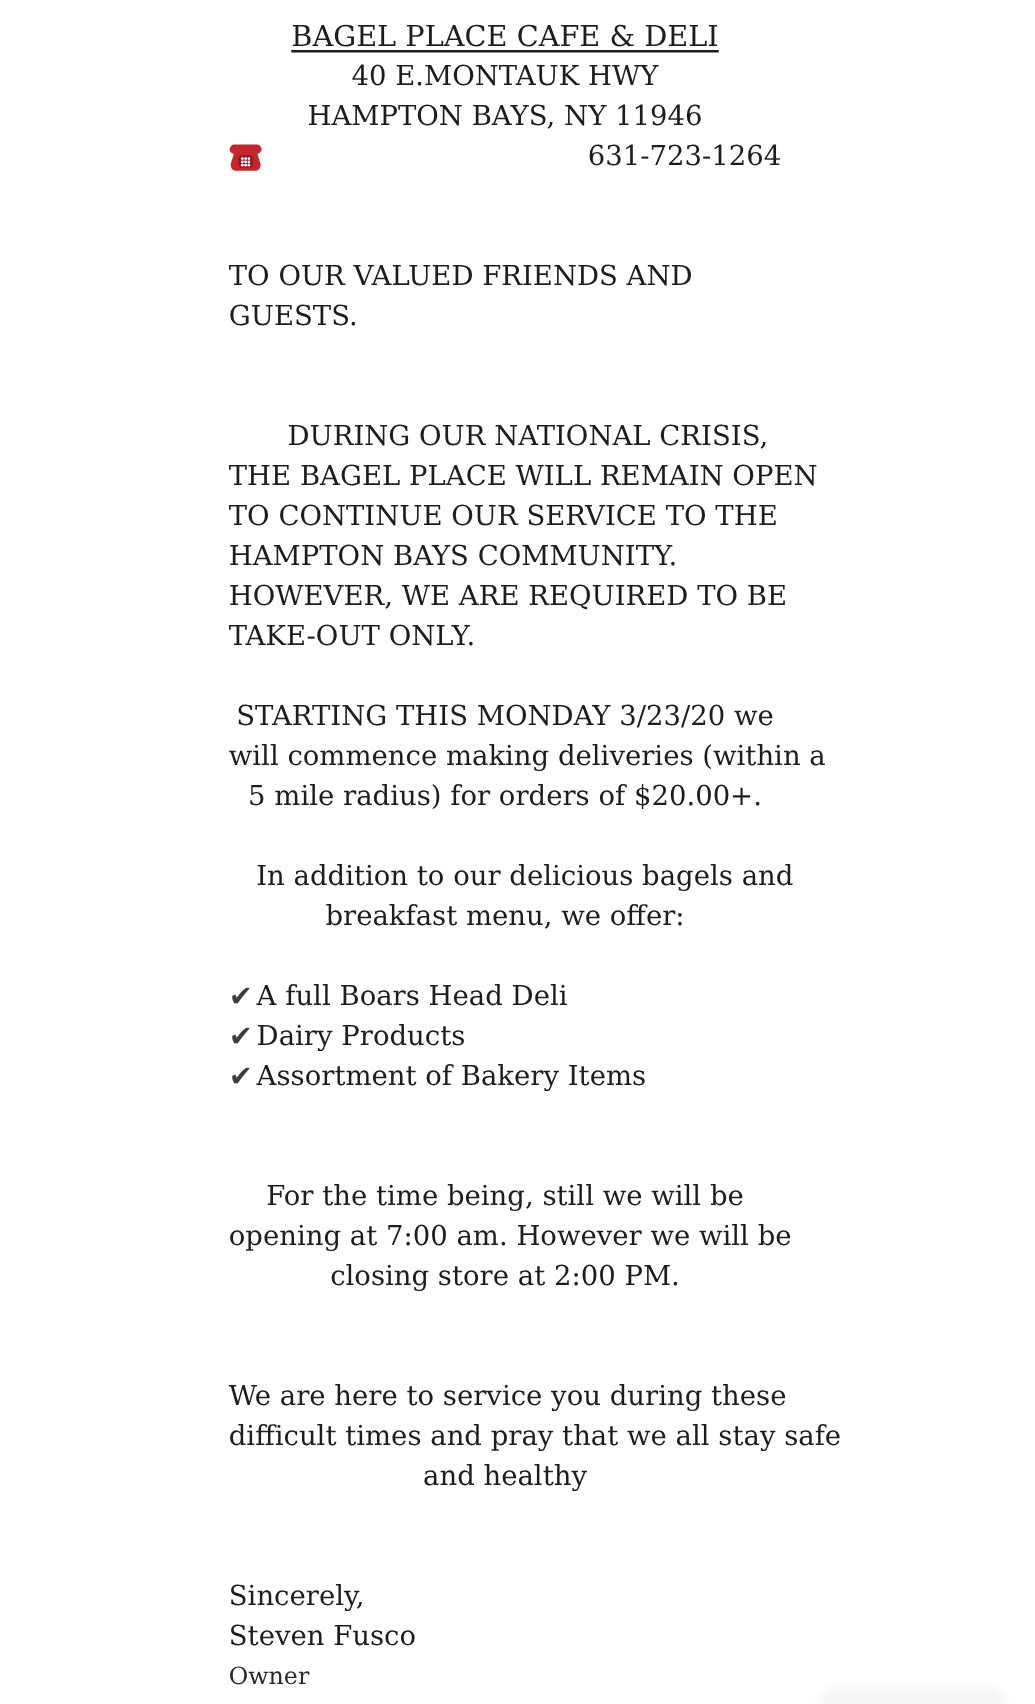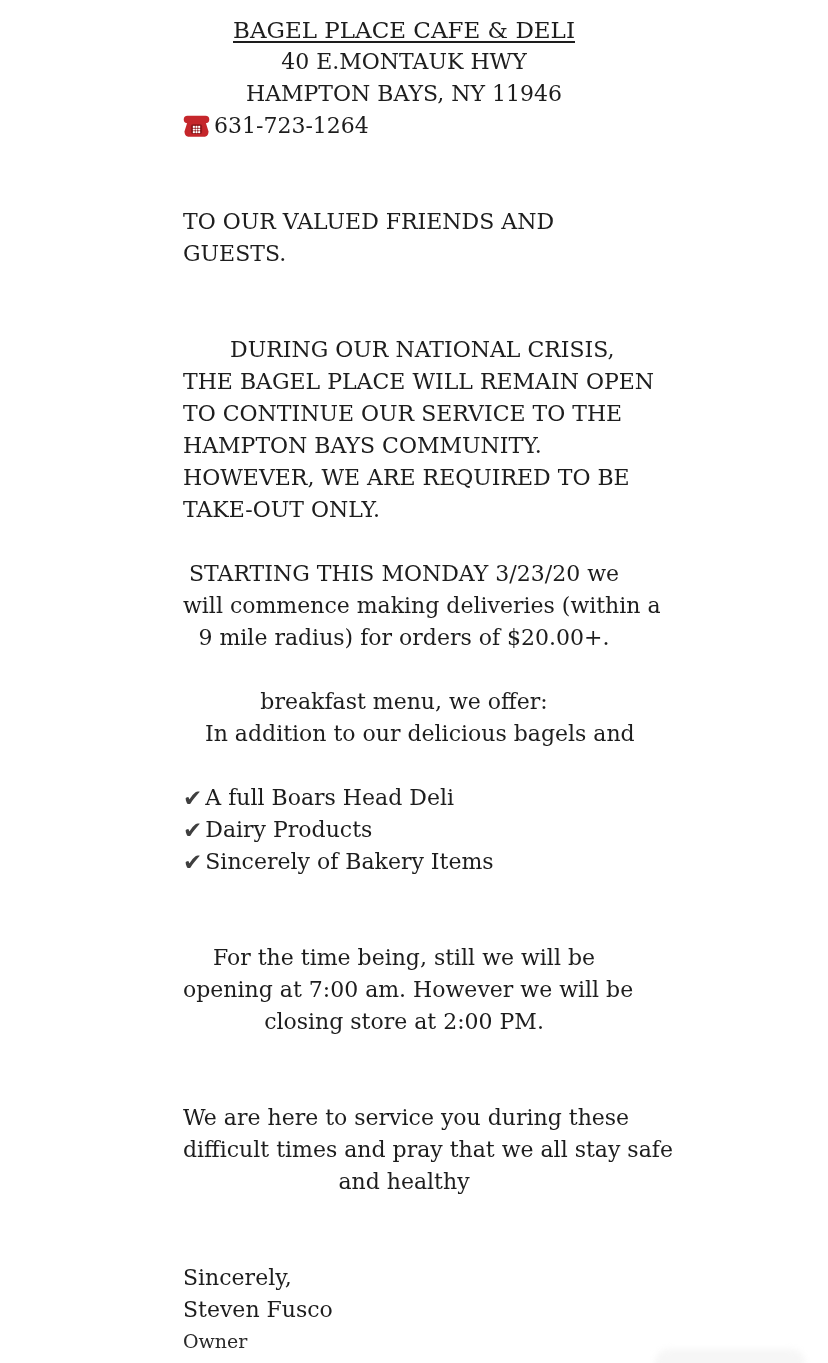--- a/index.html
+++ b/index.html
@@ -30,21 +30,21 @@
     text-decoration: underline;
     text-decoration-thickness: 2px;
     text-underline-offset: 3px;
   }
   .gap-1 { margin-top: 32px; text-align: center; }
   .gap-2 { margin-top: 64px; }
   .indent-lg { padding-left: 47px; margin-top: 12px; }
   .indent-sm { padding-left: 22px; }
   .phone-line {
     display: flex;
-    justify-content: flex-start;
+    justify-content: space-between;
     align-items: center;
     gap: 4px;
   }
   .phone-icon {
     display: inline-flex;
     align-items: center;
   }
   .check-row {
     display: flex;
     align-items: center;
@@ -114,40 +114,40 @@
       <div class="line">THE BAGEL PLACE WILL REMAIN OPEN</div>
       <div class="line">TO CONTINUE OUR SERVICE TO THE</div>
       <div class="line">HAMPTON BAYS COMMUNITY.</div>
       <div class="line">HOWEVER, WE ARE REQUIRED TO BE</div>
       <div class="line">TAKE-OUT ONLY.</div>
     </section>
 
     <section class="gap-1">
       <div class="line">STARTING THIS MONDAY 3/23/20 we</div>
       <div class="line">will commence making deliveries (within a</div>
-      <div class="line">9 mile radius) for orders of $20.00+.</div>
+      <div class="line">5 mile radius) for orders of $20.00+.</div>
     </section>
 
     <section class="gap-1">
+      <div class="line indent-sm">In addition to our delicious bagels and</div>
       <div class="line">breakfast menu, we offer:</div>
-      <div class="line indent-sm">In addition to our delicious bagels and</div>
     </section>
 
     <section class="gap-1">
       <div class="line check-row">
         <span class="check">✔</span>
         <span>A full Boars Head Deli</span>
       </div>
       <div class="line check-row">
         <span class="check">✔</span>
         <span>Dairy Products</span>
       </div>
       <div class="line check-row">
         <span class="check">✔</span>
-        <span>Sincerely of Bakery Items</span>
+        <span>Assortment of Bakery Items</span>
       </div>
     </section>
 
     <section class="gap-2 center">
       <div class="line">For the time being, still we will be</div>
       <div class="line">opening at 7:00 am. However we will be</div>
       <div class="line">closing store at 2:00 PM.</div>
     </section>
 
     <section class="gap-2 center">

